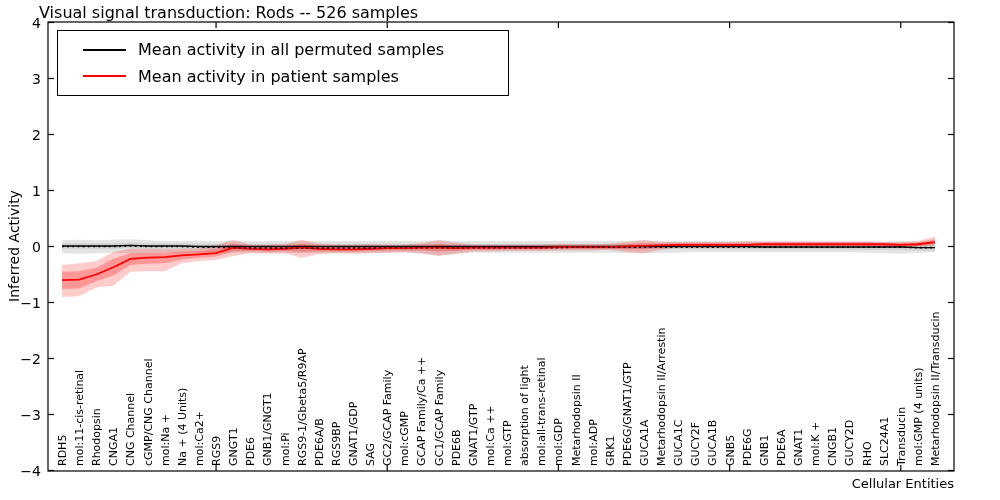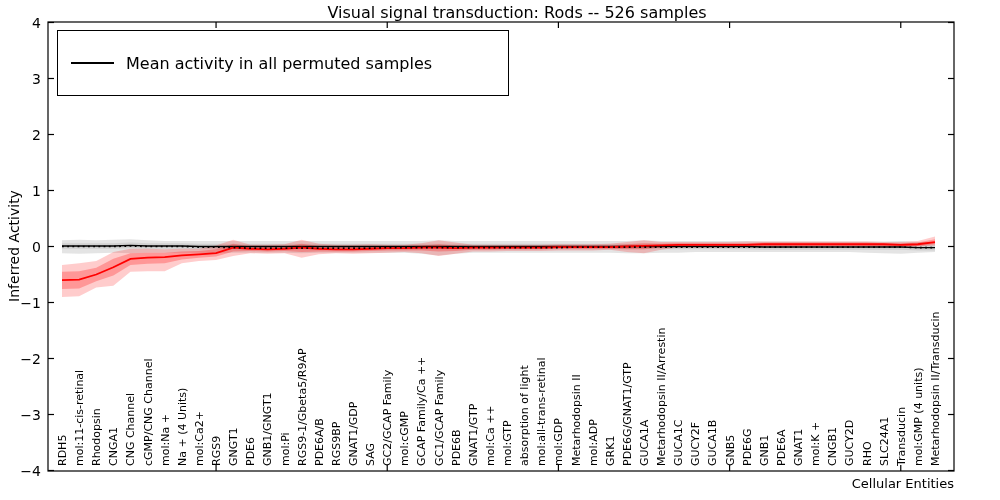--- a/index.html
+++ b/index.html
@@ -1,26 +1,26 @@
 <!DOCTYPE html>
 <html><head>
 <meta charset="utf-8">
 <style>
   html,body{margin:0;padding:0;background:#ffffff;}
   body{width:1000px;height:500px;position:relative;overflow:hidden;
        font-family:"DejaVu Sans","Liberation Sans",sans-serif;color:#000;}
   #chart-svg{position:absolute;left:0;top:0;}
-  .fig-title{position:absolute;left:64px;top:3px;width:906px;text-align:center;
+  .fig-title{position:absolute;left:39px;top:3px;width:906px;text-align:left;
              font-size:16px;white-space:nowrap;}
   .y-label{position:absolute;left:14px;top:246px;transform:translate(-50%,-50%) rotate(-90deg);
            font-size:14px;white-space:nowrap;}
   .x-label{position:absolute;left:48px;top:476px;width:906px;text-align:right;font-size:13px;}
   .legend{position:absolute;left:57px;top:30px;width:452px;height:66px;background:#ffffff;
           border:1.4px solid #000;box-sizing:border-box;display:flex;flex-direction:column;
-          justify-content:space-evenly;padding:2px 0;}
+          justify-content:space-evenly;padding:2px 12px;}
   .legend-row{display:flex;align-items:center;font-size:16px;white-space:nowrap;}
   .swatch{display:inline-block;width:43px;height:0;border-top:2px solid #000;
           margin-left:13px;margin-right:12px;flex:0 0 auto;}
 </style>
 </head>
 <body>
 
 <svg id="chart-svg" width="1000" height="500">
     <polygon points="62,240.34 79.11764705882354,239.78 96.23529411764706,240.34 113.35294117647058,239.78 130.47058823529412,239.22 147.58823529411765,240.34 164.70588235294116,240.9 181.8235294117647,240.9 198.94117647058823,240.9 216.05882352941177,240.9 233.1764705882353,240.9 250.2941176470588,240.9 267.4117647058823,240.9 284.52941176470586,240.9 301.6470588235294,240.9 318.7647058823529,240.9 335.88235294117646,240.9 353,240.9 370.11764705882354,240.9 387.2352941176471,240.9 404.3529411764706,240.9 421.47058823529414,240.9 438.5882352941176,240.34 455.70588235294116,240.9 472.8235294117647,240.9 489.94117647058823,240.9 507.05882352941177,240.9 524.1764705882354,240.9 541.2941176470588,240.9 558.4117647058824,240.9 575.5294117647059,240.9 592.6470588235294,240.9 609.7647058823529,240.9 626.8823529411765,240.9 644,240.34 661.1176470588235,240.9 678.2352941176471,240.9 695.3529411764706,240.9 712.4705882352941,240.9 729.5882352941177,240.9 746.7058823529412,240.9 763.8235294117648,241.46 780.9411764705883,241.46 798.0588235294117,241.46 815.1764705882352,241.46 832.2941176470588,241.46 849.4117647058823,241.46 866.5294117647059,241.46 883.6470588235294,241.46 900.7647058823529,240.9 917.8823529411765,242.02 935,242.02 935,252.1 917.8823529411765,252.66 900.7647058823529,253.78 883.6470588235294,253.22 866.5294117647059,252.66 849.4117647058823,252.1 832.2941176470588,252.1 815.1764705882352,252.1 798.0588235294117,252.1 780.9411764705883,252.1 763.8235294117648,252.1 746.7058823529412,252.1 729.5882352941177,252.1 712.4705882352941,252.1 695.3529411764706,252.1 678.2352941176471,252.66 661.1176470588235,252.66 644,253.22 626.8823529411765,253.22 609.7647058823529,252.66 592.6470588235294,252.66 575.5294117647059,252.66 558.4117647058824,252.66 541.2941176470588,252.66 524.1764705882354,252.66 507.05882352941177,252.66 489.94117647058823,252.66 472.8235294117647,252.66 455.70588235294116,253.78 438.5882352941176,255.46 421.47058823529414,253.78 404.3529411764706,252.66 387.2352941176471,252.66 370.11764705882354,252.66 353,252.66 335.88235294117646,252.66 318.7647058823529,252.66 301.6470588235294,253.22 284.52941176470586,252.66 267.4117647058823,252.66 250.2941176470588,252.66 233.1764705882353,252.66 216.05882352941177,253.22 198.94117647058823,252.66 181.8235294117647,252.66 164.70588235294116,252.66 147.58823529411765,252.66 130.47058823529412,253.22 113.35294117647058,252.66 96.23529411764706,253.22 79.11764705882354,253.78 62,253.22" fill="#aaaaaa" fill-opacity="0.32" stroke="none"></polygon>
     <polygon points="62,243.14 79.11764705882354,243.14 96.23529411764706,243.14 113.35294117647058,243.14 130.47058823529412,242.58 147.58823529411765,243.14 164.70588235294116,243.14 181.8235294117647,243.14 198.94117647058823,243.7 216.05882352941177,243.7 233.1764705882353,243.7 250.2941176470588,243.7 267.4117647058823,243.7 284.52941176470586,243.7 301.6470588235294,243.7 318.7647058823529,243.7 335.88235294117646,243.7 353,243.7 370.11764705882354,243.7 387.2352941176471,243.7 404.3529411764706,243.7 421.47058823529414,243.7 438.5882352941176,243.7 455.70588235294116,243.7 472.8235294117647,243.7 489.94117647058823,243.7 507.05882352941177,243.7 524.1764705882354,243.7 541.2941176470588,243.7 558.4117647058824,243.7 575.5294117647059,243.7 592.6470588235294,243.7 609.7647058823529,243.7 626.8823529411765,243.7 644,243.7 661.1176470588235,243.7 678.2352941176471,243.7 695.3529411764706,243.7 712.4705882352941,243.7 729.5882352941177,243.7 746.7058823529412,243.7 763.8235294117648,244.26 780.9411764705883,244.26 798.0588235294117,244.26 815.1764705882352,244.26 832.2941176470588,244.26 849.4117647058823,244.26 866.5294117647059,244.26 883.6470588235294,244.26 900.7647058823529,244.26 917.8823529411765,244.82 935,244.82 935,250.42 917.8823529411765,250.42 900.7647058823529,249.86 883.6470588235294,249.86 866.5294117647059,249.86 849.4117647058823,249.86 832.2941176470588,249.86 815.1764705882352,249.86 798.0588235294117,249.86 780.9411764705883,249.86 763.8235294117648,249.86 746.7058823529412,249.3 729.5882352941177,249.3 712.4705882352941,249.3 695.3529411764706,249.3 678.2352941176471,249.3 661.1176470588235,249.3 644,249.3 626.8823529411765,249.3 609.7647058823529,249.3 592.6470588235294,249.3 575.5294117647059,249.3 558.4117647058824,249.3 541.2941176470588,249.3 524.1764705882354,249.3 507.05882352941177,249.3 489.94117647058823,249.3 472.8235294117647,249.3 455.70588235294116,249.3 438.5882352941176,249.3 421.47058823529414,249.3 404.3529411764706,249.3 387.2352941176471,249.3 370.11764705882354,249.3 353,249.3 335.88235294117646,249.3 318.7647058823529,249.3 301.6470588235294,249.3 284.52941176470586,249.3 267.4117647058823,249.3 250.2941176470588,249.3 233.1764705882353,249.3 216.05882352941177,249.3 198.94117647058823,249.3 181.8235294117647,248.74 164.70588235294116,248.74 147.58823529411765,248.74 130.47058823529412,248.18 113.35294117647058,248.74 96.23529411764706,248.74 79.11764705882354,248.74 62,248.74" fill="#aaaaaa" fill-opacity="0.32" stroke="none"></polygon>
@@ -123,13 +123,17 @@
 
 <div class="fig-title">Visual signal transduction: Rods -- 526 samples</div>
 <div class="y-label">Inferred Activity</div>
 <div class="x-label">Cellular Entities</div>
 
 <div class="legend">
   <div class="legend-row">
     <span class="swatch" style="border-top-color: rgb(0, 0, 0);"></span>
     <span>Mean activity in all permuted samples</span>
   </div>
+  <div class="legend-row">
+    <span class="swatch" style="border-top-color: rgb(255, 0, 0);"></span>
+    <span>Mean activity in patient samples</span>
+  </div>
 </div>
 
 </body></html>

